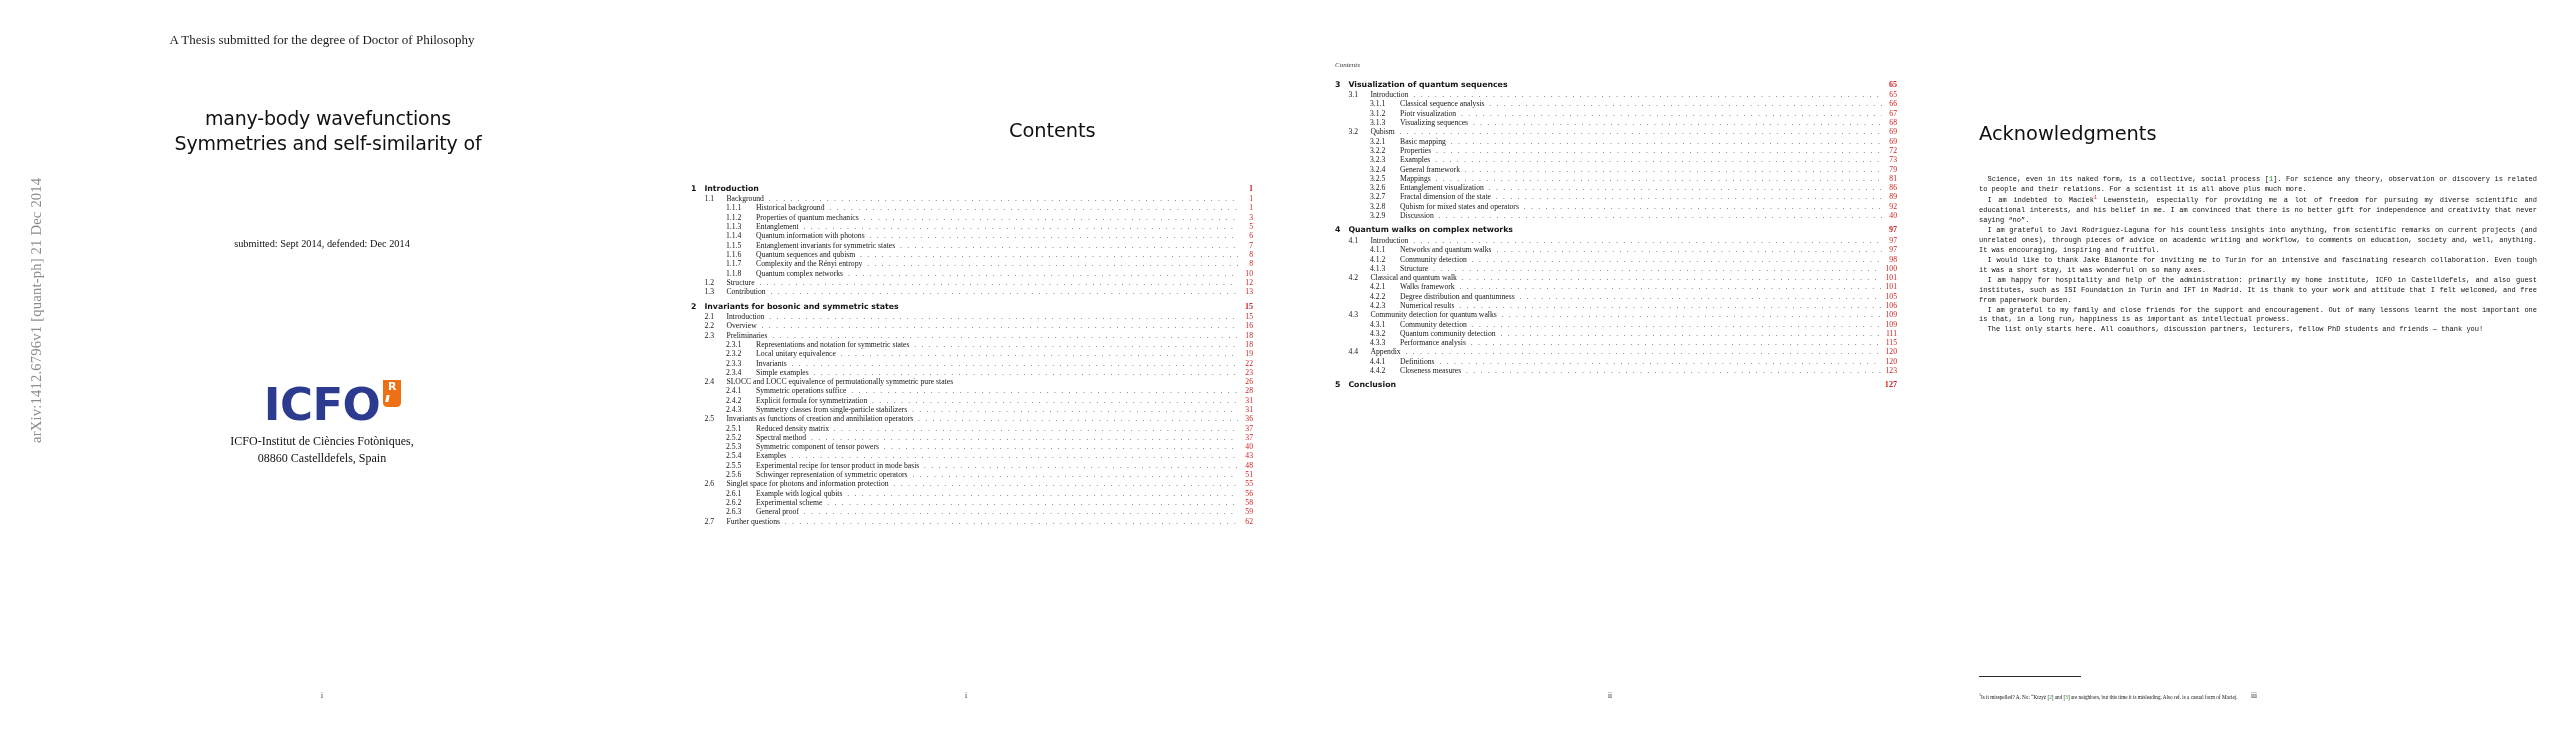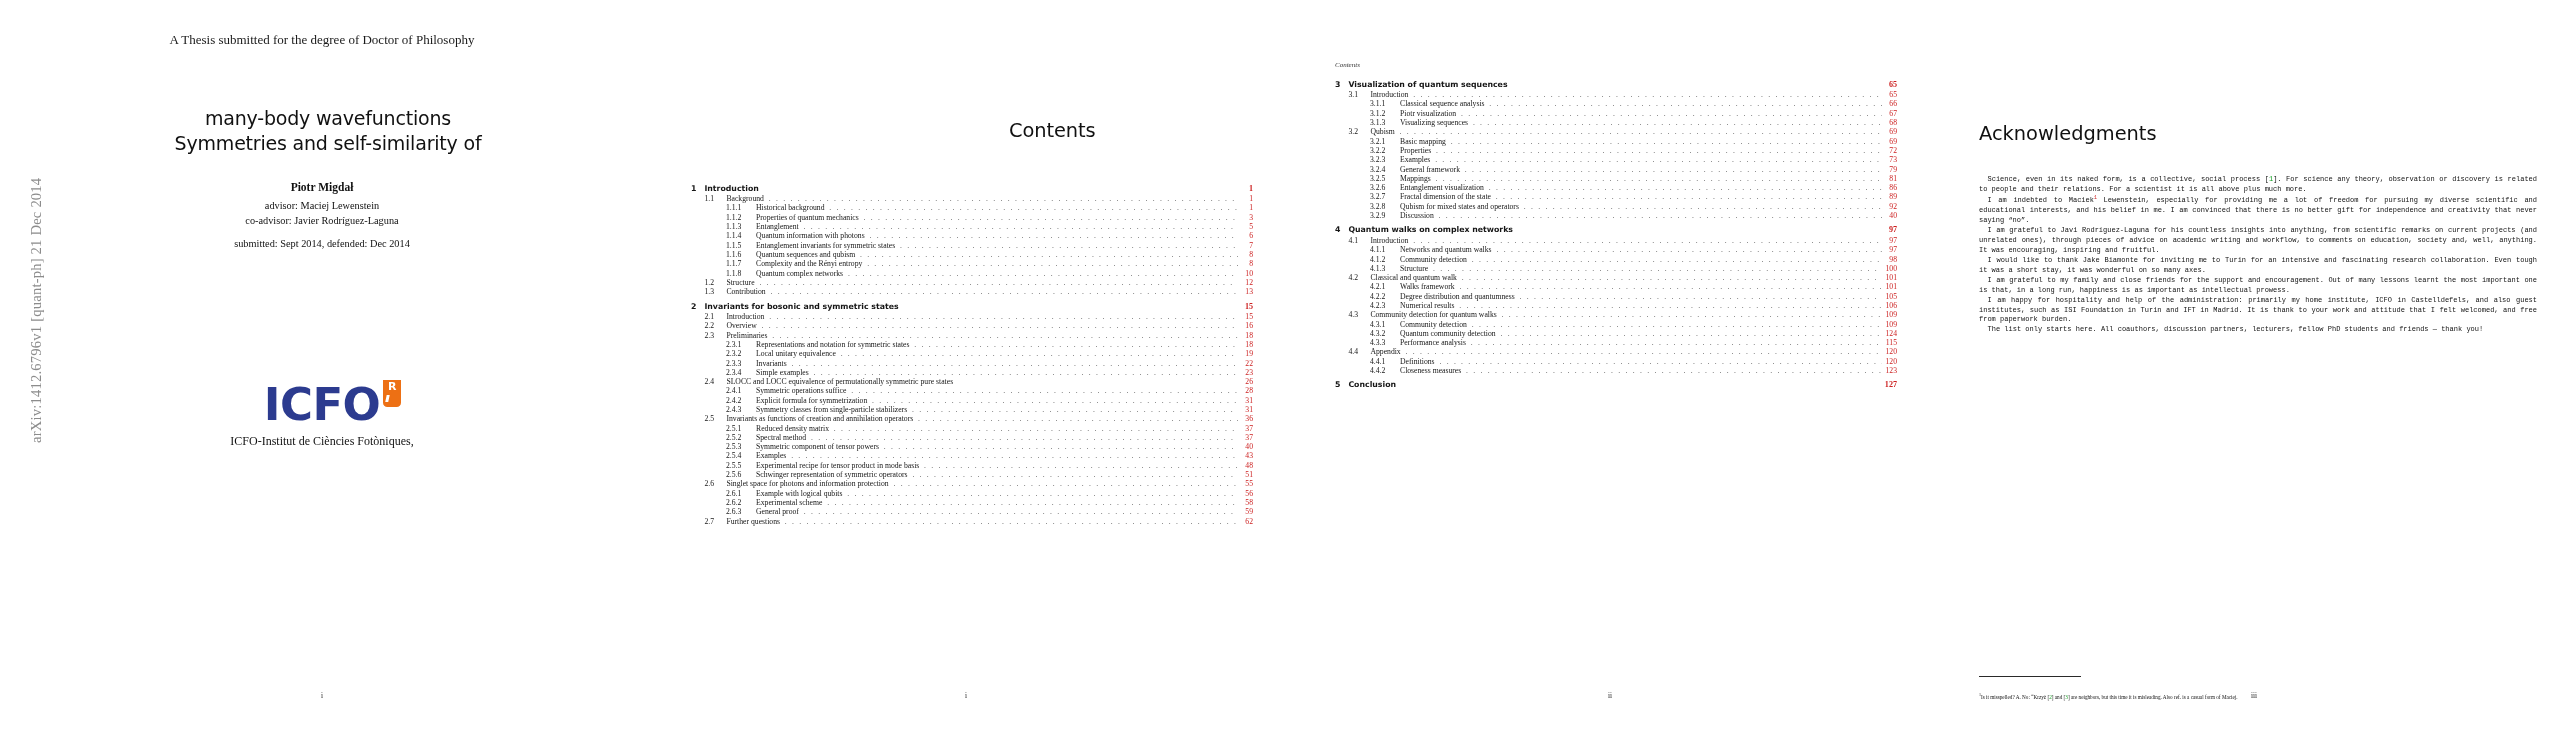--- a/index.html
+++ b/index.html
@@ -246,37 +246,33 @@
 
     <div class="arxiv-stamp">arXiv:1412.6796v1  [quant-ph]  21 Dec 2014</div>
 
     <div class="thesis-line">A Thesis submitted for the degree of Doctor of Philosophy</div>
 
     <div class="big-title">
       <div>many-body wavefunctions</div>
       <div>Symmetries and self-similarity of</div>
     </div>
 
-    <div class="author-block">
-      <span class="author-name">Piotr Migdał</span>
-      <div>advisor: Maciej Lewenstein</div>
-      <div>co-advisor: Javier Rodríguez-Laguna</div>
-    </div>
 
     <div class="submitted-line">submitted: Sept 2014, defended: Dec 2014</div>
 
     <div class="logo-wrap">
       <span class="logo-mark">
         <span>ICFO</span>
         <span class="logo-r">R</span>
       </span>
     </div>
 
     <div class="inst-line">
       <div>ICFO-Institut de Ciències Fotòniques,</div>
+      <div>08860 Castelldefels, Spain</div>
     </div>
 
     <div class="folio">i</div>
   </div>
 
   <div class="page p2">
     <div class="contents-title">Contents</div>
     <div class="toc first">
         <div class="toc-row chap">
           <span class="t-num">1</span>
@@ -654,21 +650,21 @@
         <div class="toc-row sub">
           <span class="t-num">4.3.1</span>
           <span class="t-label">Community detection</span>
           <span class="t-dots"></span>
           <span class="t-page">109</span>
         </div>
         <div class="toc-row sub">
           <span class="t-num">4.3.2</span>
           <span class="t-label">Quantum community detection</span>
           <span class="t-dots"></span>
-          <span class="t-page">124</span>
+          <span class="t-page">111</span>
         </div>
         <div class="toc-row sub">
           <span class="t-num">4.3.3</span>
           <span class="t-label">Performance analysis</span>
           <span class="t-dots"></span>
           <span class="t-page">115</span>
         </div>
         <div class="toc-row sec">
           <span class="t-num">4.4</span>
           <span class="t-label">Appendix</span>
@@ -697,22 +693,22 @@
     <div class="folio">ii</div>
   </div>
 
   <div class="page p4">
     <div class="ack-title">Acknowledgments</div>
     <div class="ack-body">
         <p class="first">Science, even in its naked form, is a collective, social process [<span class="refmark">1</span>]. For science any theory, observation or discovery is related to people and their relations. For a scientist it is all above plus much more.</p>
         <p>I am indebted to Maciek<span class="fnmark">1</span> Lewenstein, especially for providing me a lot of freedom for pursuing my diverse scientific and educational interests, and his belief in me. I am convinced that there is no better gift for independence and creativity that never saying “no”.</p>
         <p>I am grateful to Javi Rodríguez-Laguna for his countless insights into anything, from scientific remarks on current projects (and unrelated ones), through pieces of advice on academic writing and workflow, to comments on education, society and, well, anything. It was encouraging, inspiring and fruitful.</p>
         <p>I would like to thank Jake Biamonte for inviting me to Turin for an intensive and fascinating research collaboration. Even tough it was a short stay, it was wonderful on so many axes.</p>
+        <p>I am happy for hospitality and help of the administration: primarily my home institute, ICFO in Castelldefels, and also guest institutes, such as ISI Foundation in Turin and IFT in Madrid. It is thank to your work and attitude that I felt welcomed, and free from paperwork burden.</p>
         <p>I am grateful to my family and close friends for the support and encouragement. Out of many lessons learnt the most important one is that, in a long run, happiness is as important as intellectual prowess.</p>
-        <p>I am happy for hospitality and help of the administration: primarily my home institute, ICFO in Castelldefels, and also guest institutes, such as ISI Foundation in Turin and IFT in Madrid. It is thank to your work and attitude that I felt welcomed, and free from paperwork burden.</p>
         <p>The list only starts here. All coauthors, discussion partners, lecturers, fellow PhD students and friends — thank you!</p>
       </div>
     <div class="ack-rule"></div>
     <div class="ack-footnote"><span class="fn-sup">1</span>Is it misspelled? A. No: “Krzyż [<span class="fn-ref">2</span>] and [<span class="fn-ref">3</span>] are neighbors, but this time it is misleading. Also ref. is a casual form of Maciej.</div>
     <div class="folio">iii</div>
   </div>
 
 </div>
 
 

